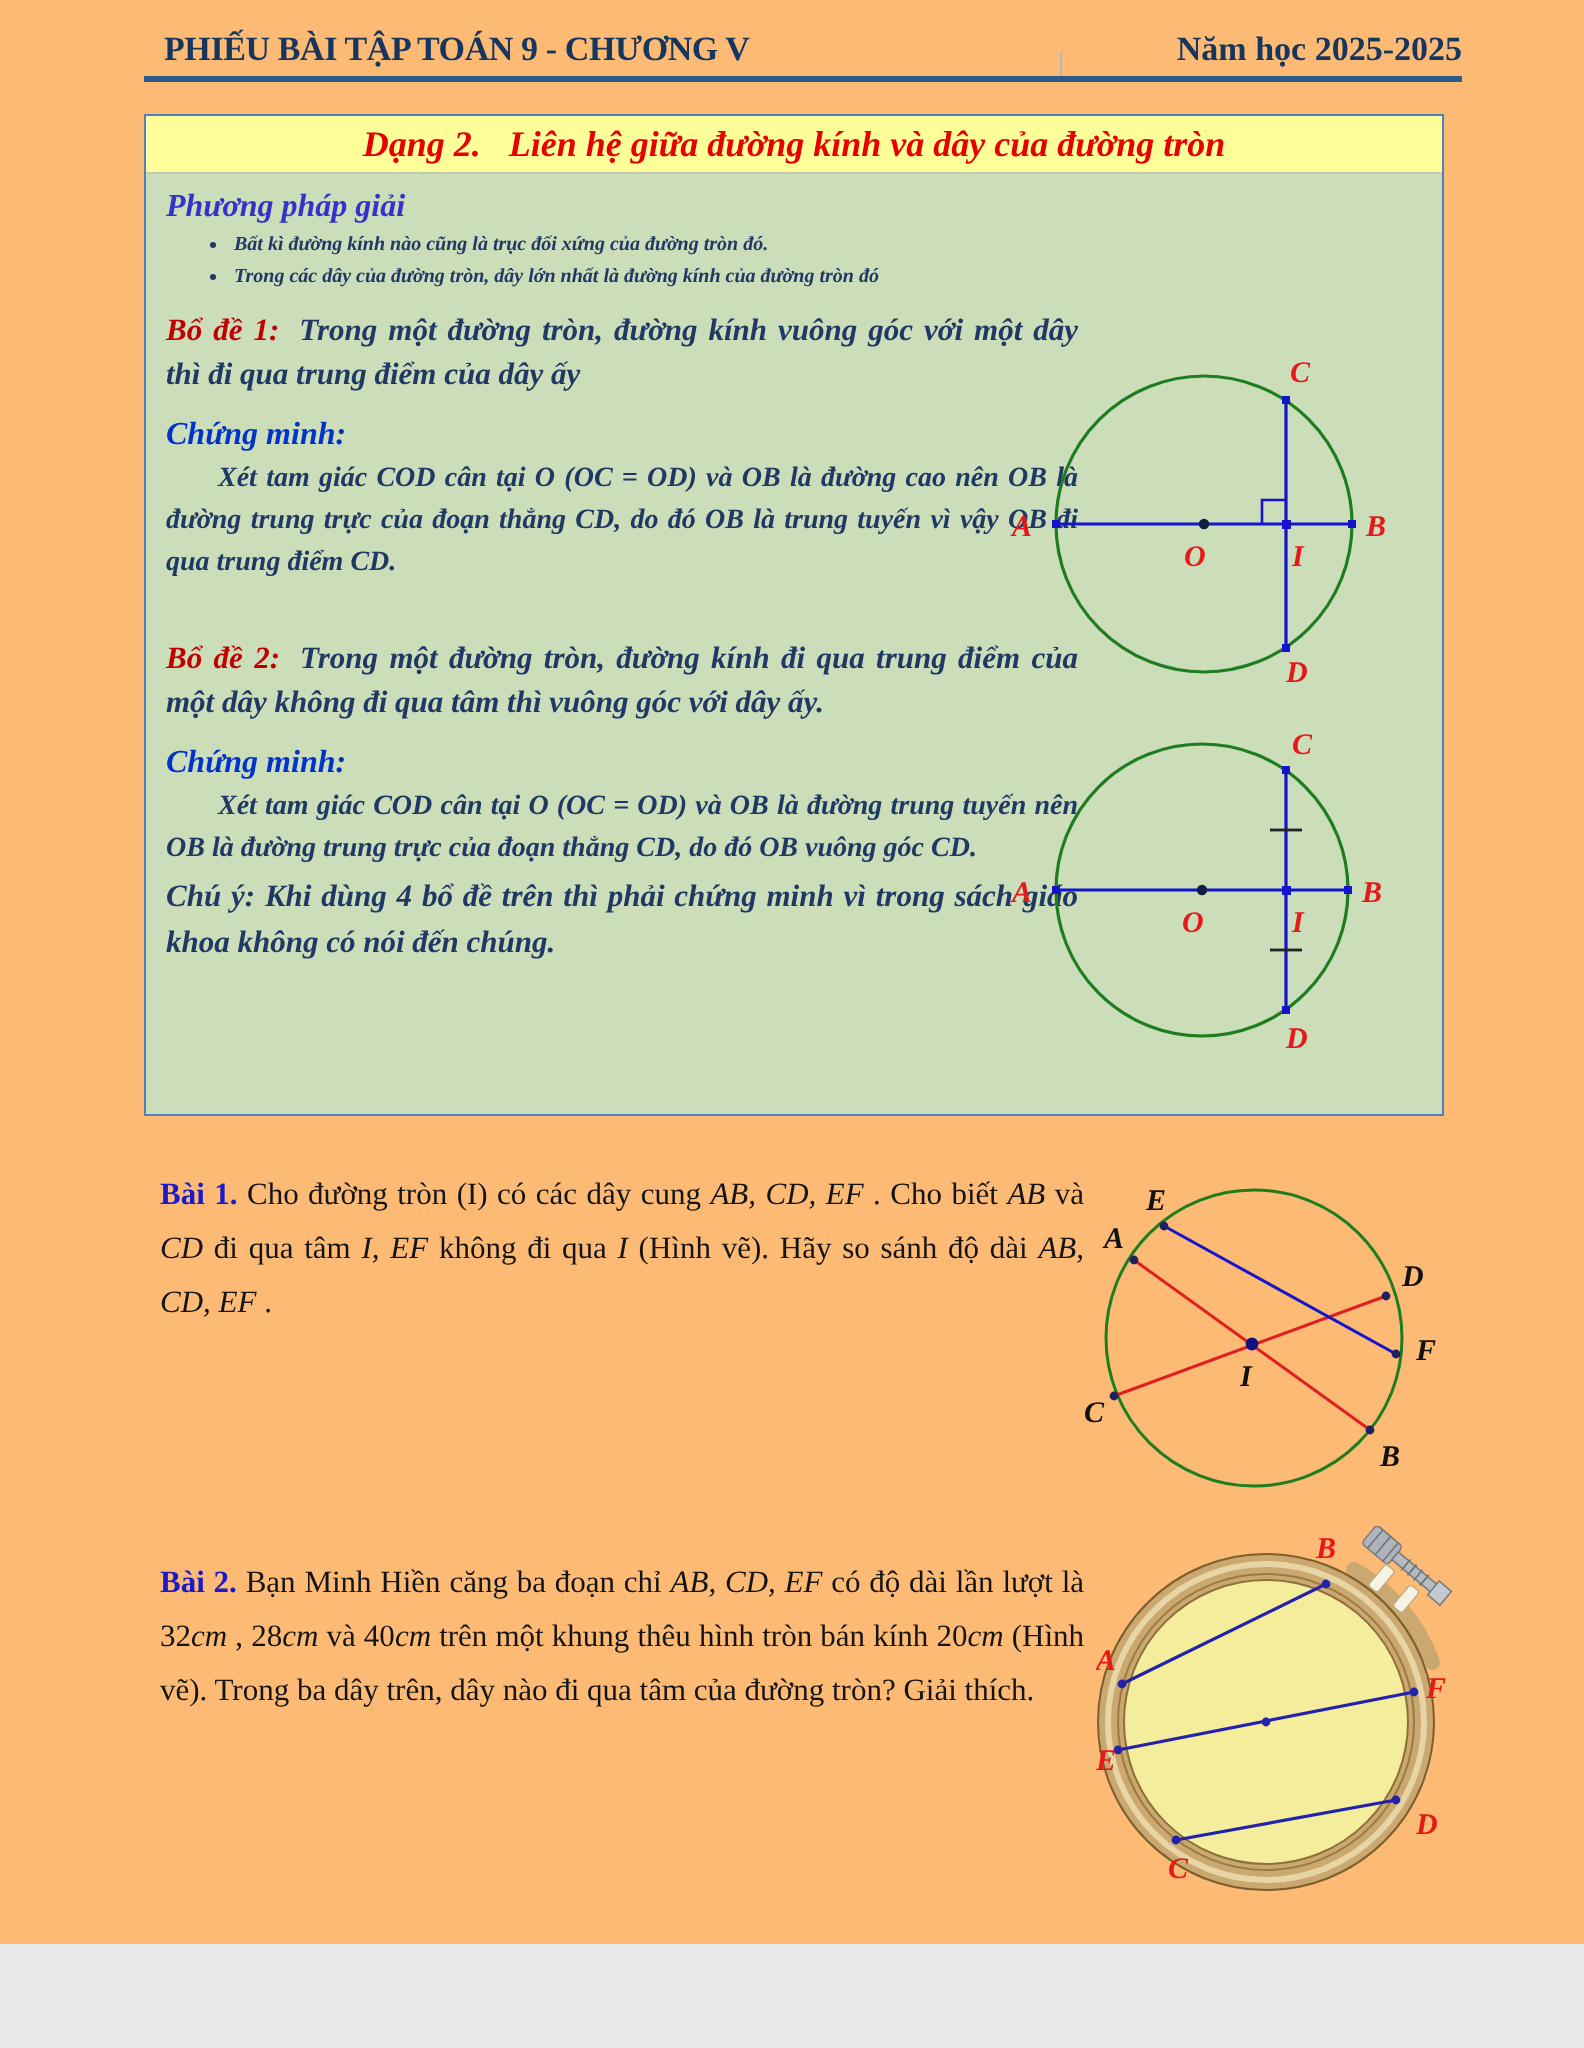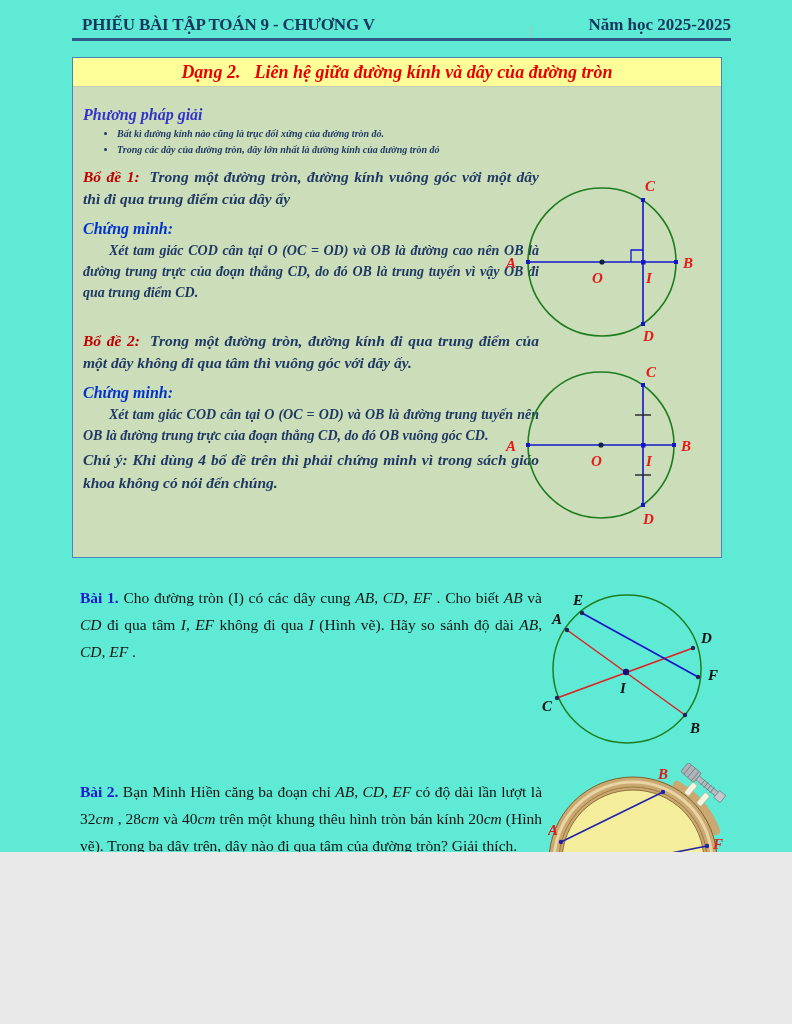--- a/index.html
+++ b/index.html
@@ -1,30 +1,30 @@
 <!DOCTYPE html>
 <html><head>
 <meta charset="utf-8">
 <style>
   * { margin:0; padding:0; box-sizing:border-box; }
   html,body { background:#e9e9e9; }
   .page {
-    position:relative; width:792px; height:852px; background:#5eead4;
+    position:relative; width:792px; height:972px; background:#fdba74;
     margin:0 auto; font-family:"Liberation Serif", serif; overflow:hidden;
   }
   
   .hdr-left { position:absolute; left:82px; top:15px; font-size:17px; font-weight:bold; color:#17365D; letter-spacing:-0.2px; }
   .hdr-right { position:absolute; right:61px; top:15px; font-size:17px; font-weight:bold; color:#17365D; }
   .hdr-rule { position:absolute; left:72px; top:38px; width:659px; height:3px; background:#2E5C8A; }
   .hdr-div { position:absolute; left:530px; top:26px; width:1px; height:12px; background:#b9b9b9; }
   
   .gbox { position:absolute; left:72px; top:57px; width:650px; height:501px; background:#CBDDB9; border:1px solid #4F81BD; }
   .ybar { height:29px; background:#FFFF99; border-bottom:1px solid #c3cbb3; display:flex; align-items:center; justify-content:center; gap:14px; }
   .ybar span { color:#E60000; font-weight:bold; font-style:italic; font-size:18px; }
-  .gbody { position:relative; padding:16px 12px 0 10px; }
+  .gbody { position:relative; padding:5px 12px 0 10px; }
   .method { color:#3333CC; font-weight:bold; font-style:italic; font-size:16px; margin:3px 0 2px 0; }
   .bullets { margin:2px 0 0 34px; }
   .bullets li { color:#1F3864; font-weight:bold; font-style:italic; font-size:10px; line-height:1.55; }
   .lem { width:456px; text-align:justify; color:#1F3864; font-weight:bold; font-style:italic; font-size:15.5px; line-height:1.45; margin-top:9px; }
   .lem .red { color:#C00000; margin-right:10px;margin-top:35px; }
   .prooflbl { color:#0033CC; font-weight:bold; font-style:italic; font-size:16px; margin-top:9px; }
   .proof { width:456px; text-align:justify; color:#1F3864; font-weight:bold; font-style:italic; font-size:14px; line-height:1.5; text-indent:26px; margin-top:2px; }
   .note { width:456px; text-align:justify; color:#1F3864; font-weight:bold; font-style:italic; font-size:15.5px; line-height:1.5; margin-top:2px; }
   .gap-lem2 { margin-top:27px; }
   .fig-abs { position:absolute; }

